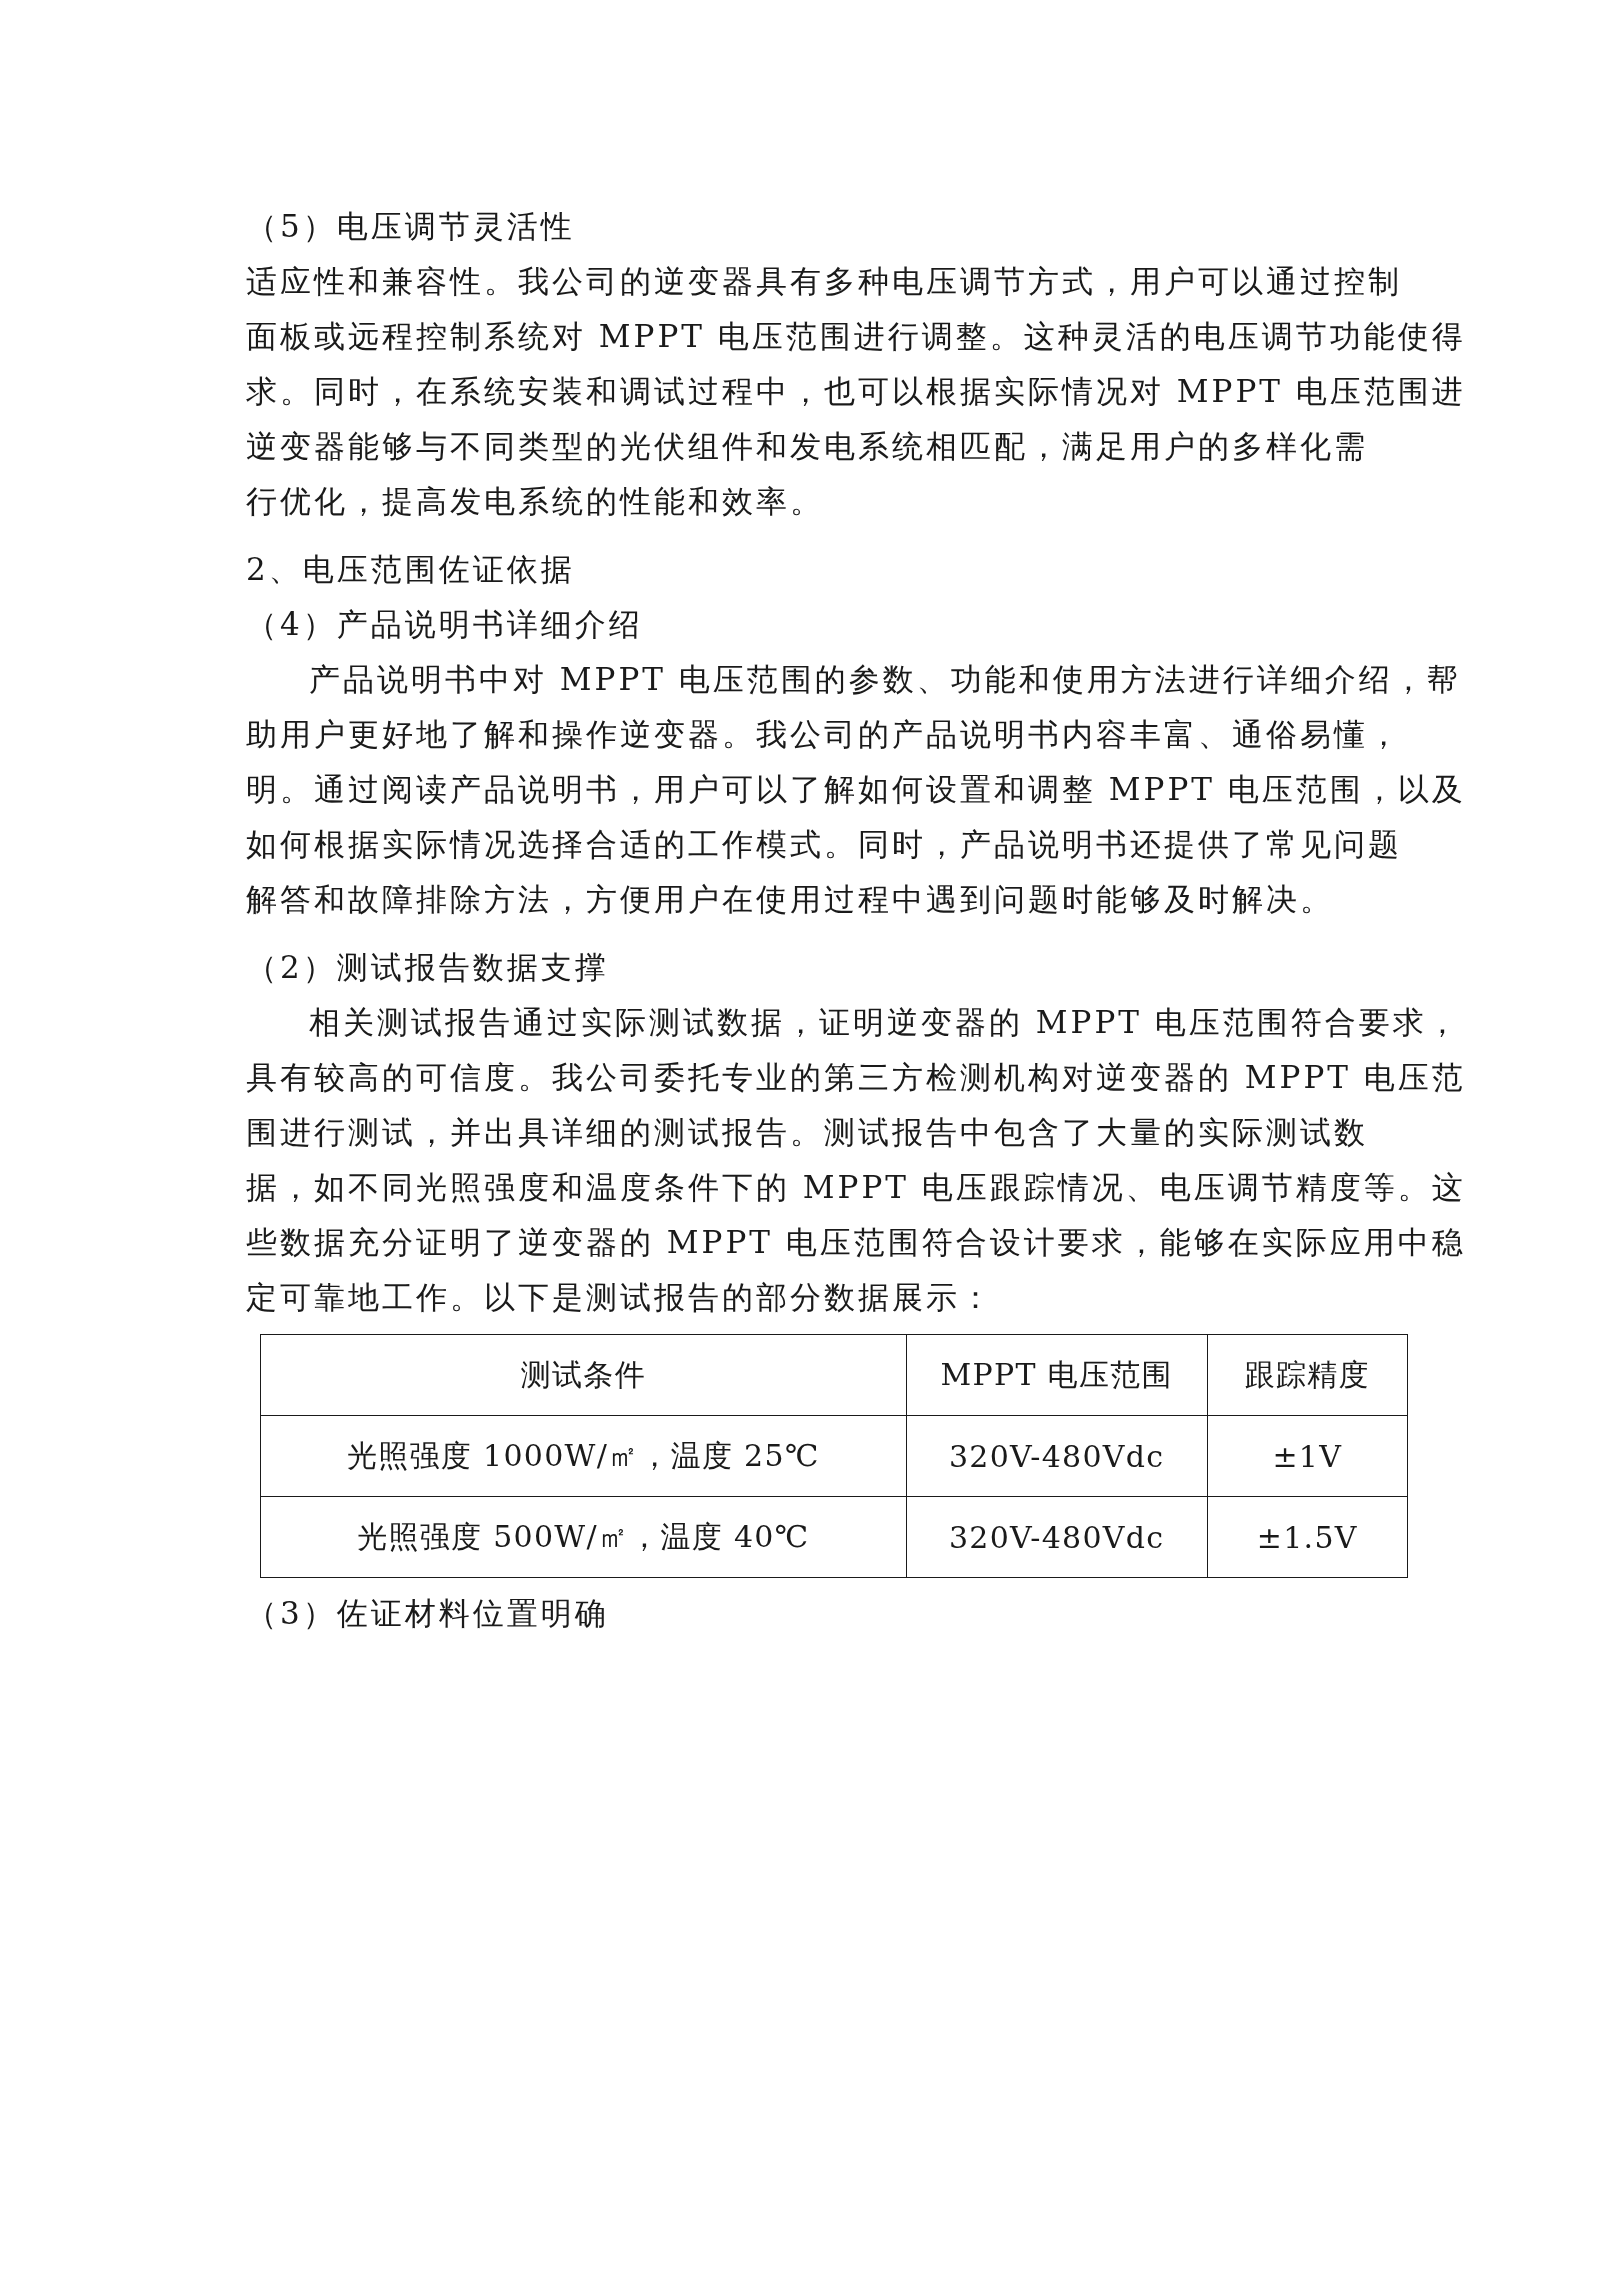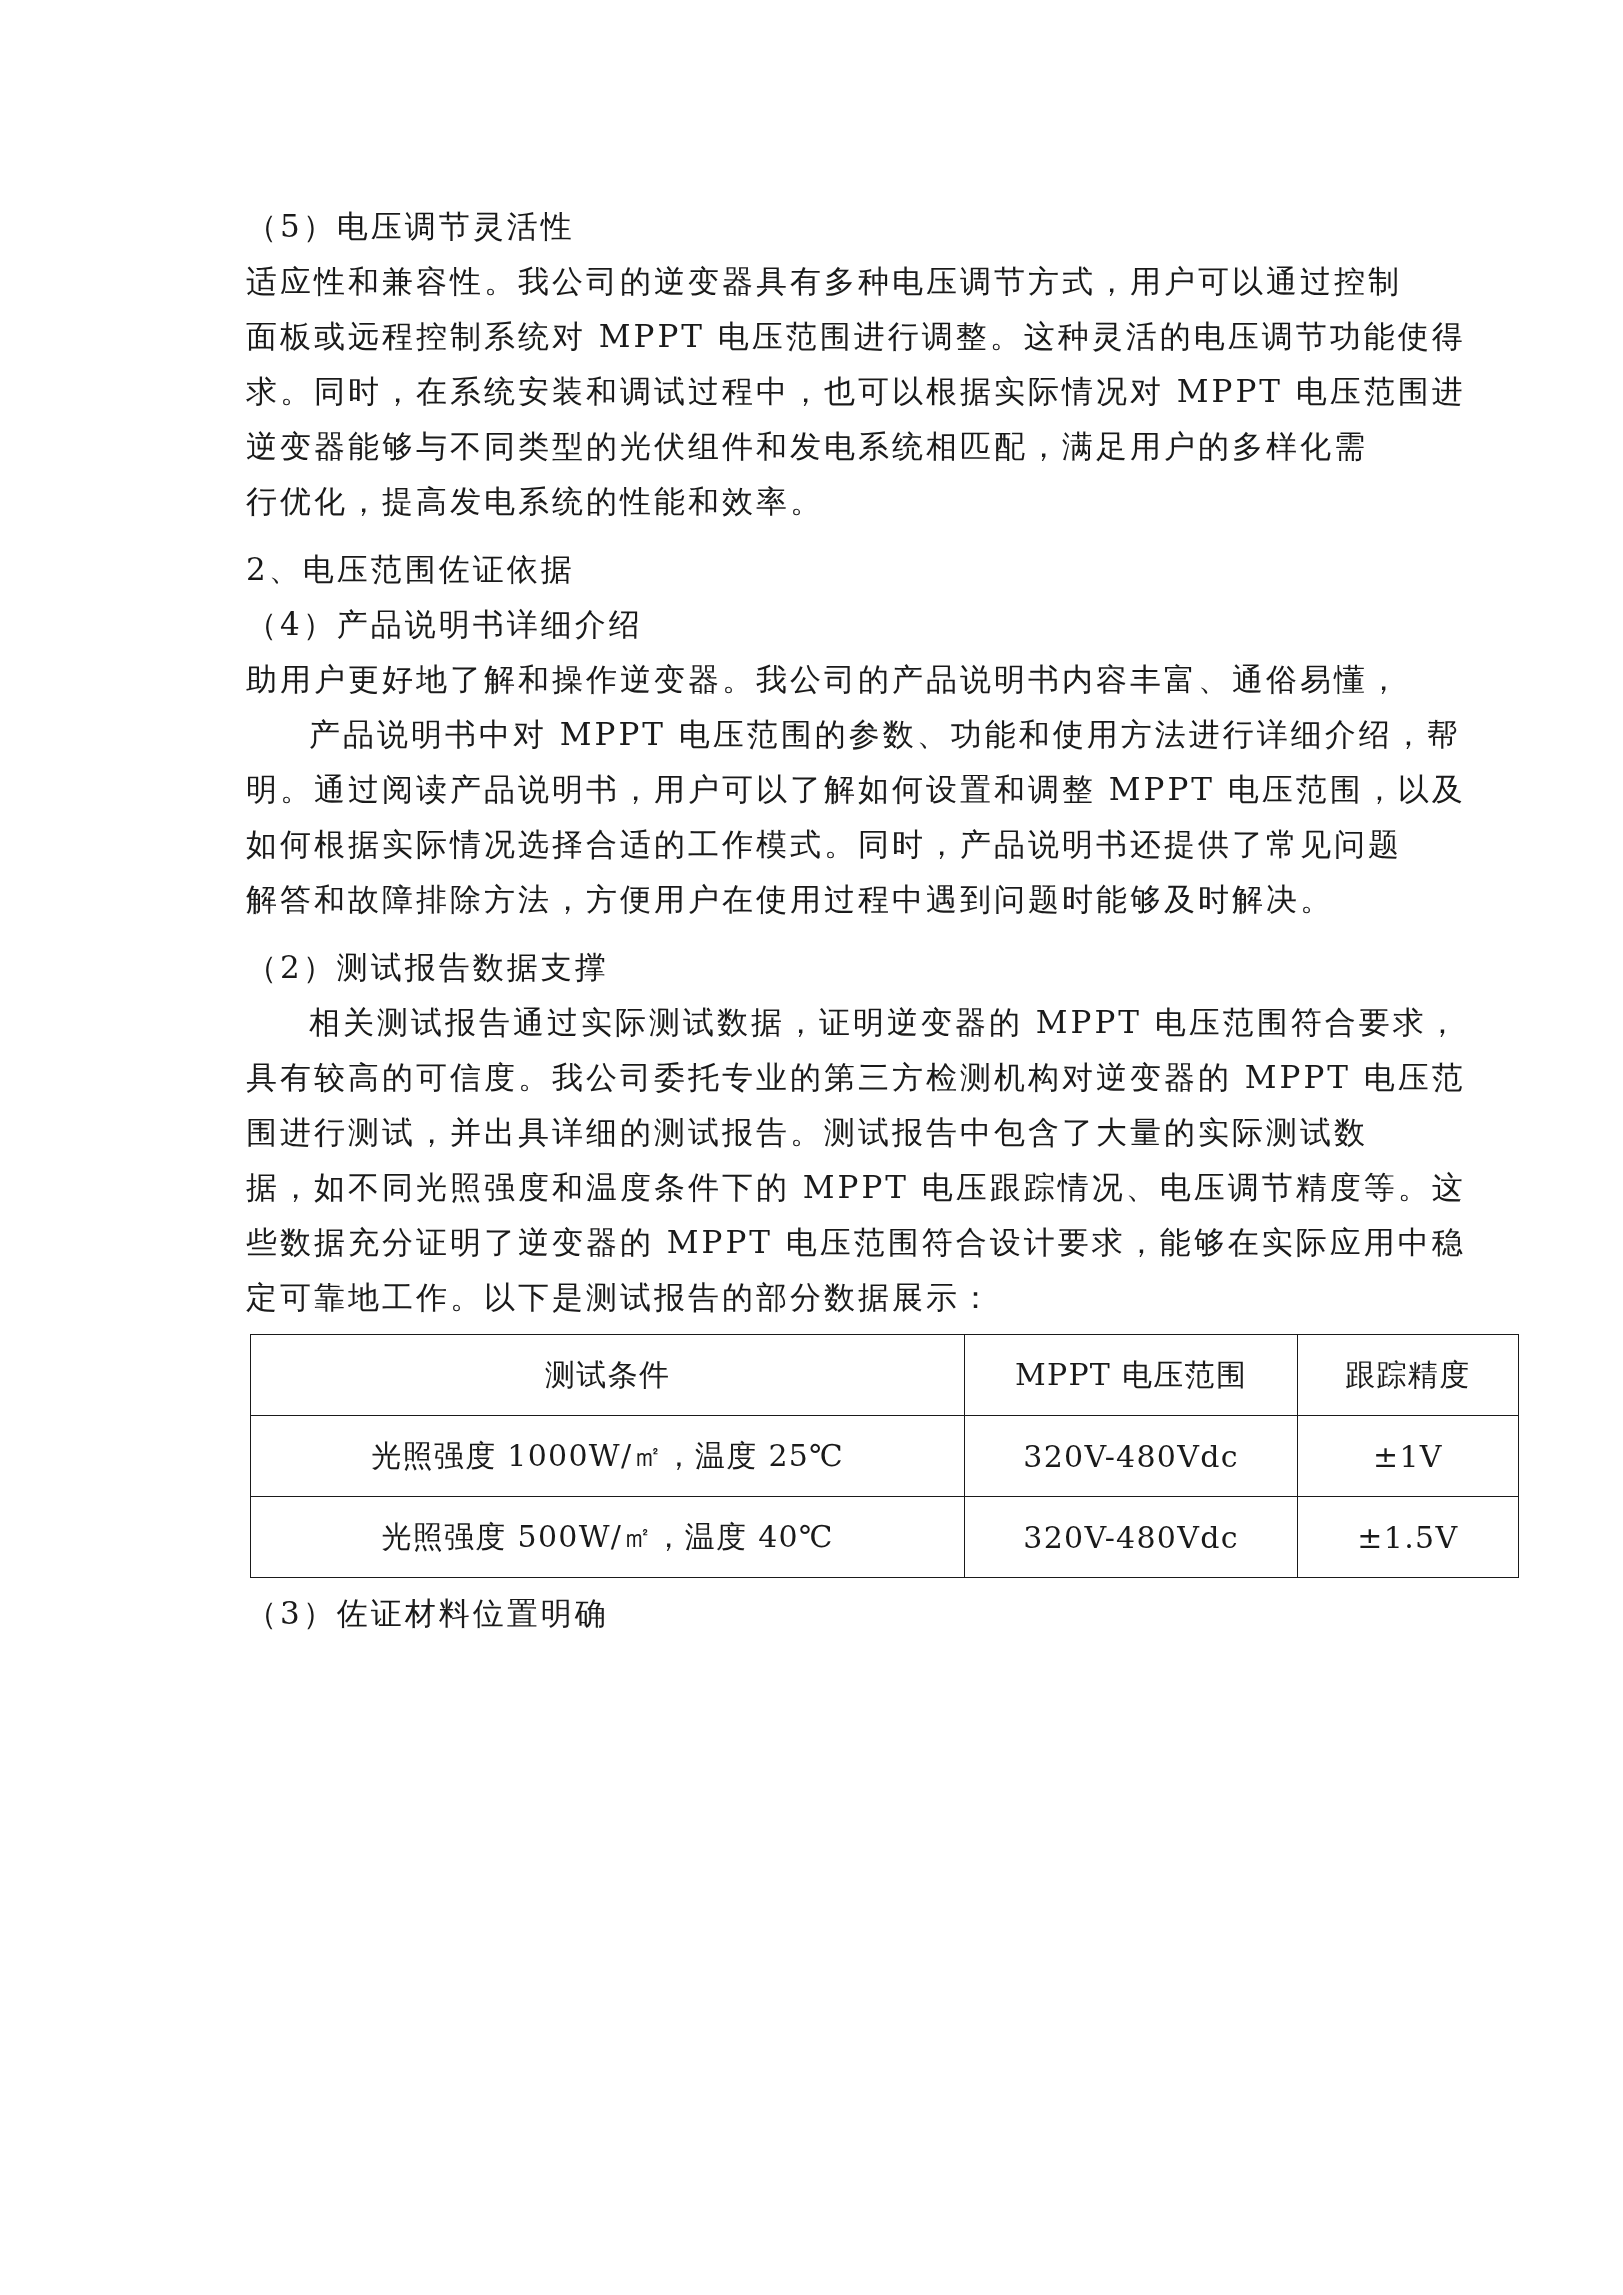--- a/index.html
+++ b/index.html
@@ -32,23 +32,23 @@
       padding-left: 63px;
     }
     .heading-paren {
       padding-left: 0px;
     }
     .gap-small { height: 7.9px; }
     .gap-mid { height: 13px; }
 
     table.data-table {
       border-collapse: collapse;
-      width: 1269px;
+      width: 1148px;
       margin-top: 9.2px;
-      margin-left: 4px;
+      margin-left: 14px;
     }
     table.data-table td, table.data-table th {
       border: 1.3px solid #1a1a1a;
       font-weight: normal;
       font-size: 30px;
       height: 80px;
       text-align: center;
       vertical-align: middle;
       padding: 0;
       letter-spacing: 1.3px;
@@ -73,22 +73,22 @@
     <div class="line">逆变器能够与不同类型的光伏组件和发电系统相匹配，满足用户的多样化需</div>
     <div class="line">行优化，提高发电系统的性能和效率。</div>
   </div>
 
   <div class="gap-mid"></div>
 
   <div class="line">2、电压范围佐证依据</div>
 
   <div class="line heading-paren">（4）产品说明书详细介绍</div>
   <div>
+    <div class="line indent">产品说明书中对 MPPT 电压范围的参数、功能和使用方法进行详细介绍，帮</div>
     <div class="line">助用户更好地了解和操作逆变器。我公司的产品说明书内容丰富、通俗易懂，</div>
-    <div class="line indent">产品说明书中对 MPPT 电压范围的参数、功能和使用方法进行详细介绍，帮</div>
     <div class="line">明。通过阅读产品说明书，用户可以了解如何设置和调整 MPPT 电压范围，以及</div>
     <div class="line">如何根据实际情况选择合适的工作模式。同时，产品说明书还提供了常见问题</div>
     <div class="line">解答和故障排除方法，方便用户在使用过程中遇到问题时能够及时解决。</div>
   </div>
 
   <div class="gap-mid"></div>
 
   <div class="line heading-paren">（2）测试报告数据支撑</div>
   <div>
     <div class="line indent">相关测试报告通过实际测试数据，证明逆变器的 MPPT 电压范围符合要求，</div>

